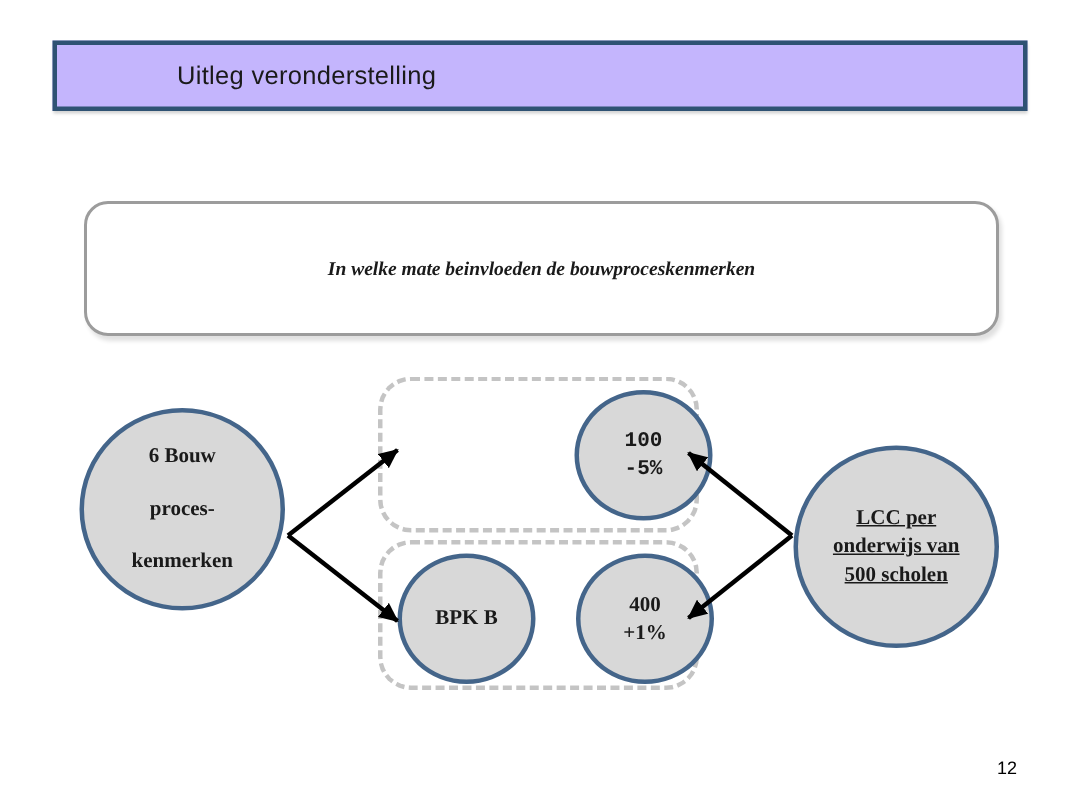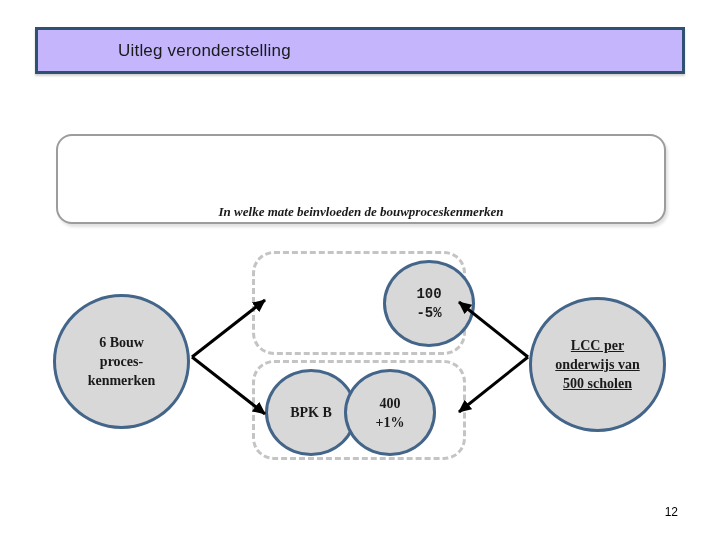--- a/index.html
+++ b/index.html
@@ -35,21 +35,21 @@
     position: absolute;
     left: 56px; top: 134px;
     width: 606px; height: 86px;
     background: #ffffff;
     border: 2px solid #9c9c9c;
     border-radius: 16px;
     box-shadow: 2px 3px 3px rgba(0,0,0,0.12);
     display: flex;
     flex-direction: column;
     align-items: center;
-    justify-content: flex-end;
+    justify-content: center;
   }
   .q-line {
     font-family: "Liberation Serif", serif;
     font-style: italic;
     font-weight: bold;
     font-size: 13px;
     line-height: 20px;
     color: #1a1a1a;
     text-align: center;
     white-space: nowrap;
@@ -77,26 +77,26 @@
     align-items: center;
     justify-content: center;
     font-family: "Liberation Serif", serif;
     font-weight: bold;
     color: #1a1a1a;
     text-align: center;
     box-sizing: border-box;
   }
   .node .nl { font-size: 14px; line-height: 19px; white-space: nowrap; }
 
-  .node-input  { left: 53px;  top: 294px; width: 137px; height: 135px; }
+  .node-input  { left: 53px;  top: 272px; width: 137px; height: 135px; gap: 16px; }
   .node-output { left: 529px; top: 297px; width: 137px; height: 135px; text-decoration: underline; }
   .node-bpk-a  { left: 265px; top: 260px; width: 92px;  height: 87px; }
   .node-val-a  { left: 383px; top: 260px; width: 92px;  height: 87px; font-family: Liberation Mono, monospace; }
   .node-bpk-b  { left: 265px; top: 369px; width: 92px;  height: 87px; }
-  .node-val-b  { left: 344px; top: 369px; width: 92px;  height: 87px; }
+  .node-val-b  { left: 384px; top: 369px; width: 92px;  height: 87px; }
 
   .arrows-layer {
     position: absolute;
     left: 0; top: 0;
     width: 720px; height: 540px;
     pointer-events: none;
   }
 
   .page-number {
     position: absolute;

